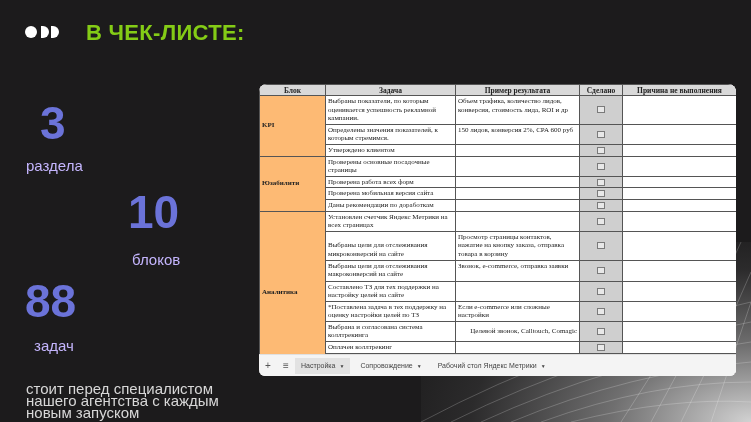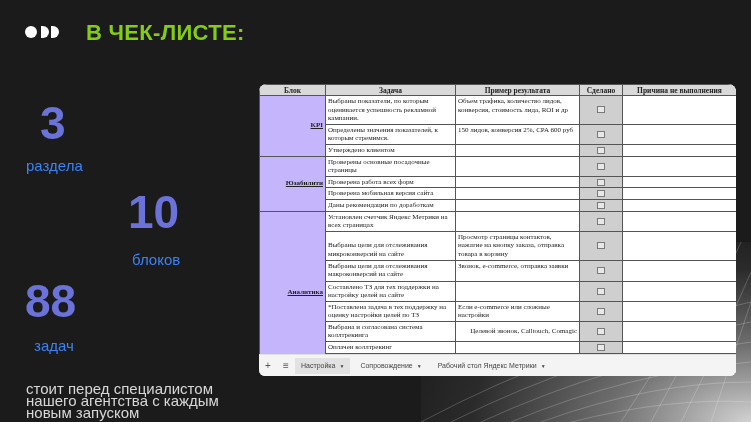--- a/index.html
+++ b/index.html
@@ -19,38 +19,38 @@
   .mesh svg { position: absolute; inset: 0; }
   .logo { position: absolute; left: 25px; top: 26px; display: flex; align-items: center; gap: 2px; }
   .logo .c1 { width: 12px; height: 12px; background: #fff; border-radius: 50%; }
   .logo .c2 { width: 8px; height: 12px; background: #fff; border-radius: 0 6px 6px 0; margin-left: 2px; }
   .logo .c3 { width: 8px; height: 12px; background: #fff; border-radius: 0 6px 6px 0; }
   .title {
     position: absolute; left: 86px; top: 20px;
     font-size: 22px; font-weight: bold; letter-spacing: 0.3px; color: #84cc16;
   }
   .big { position: absolute; font-weight: bold; color: #6b73d9; font-size: 46px; line-height: 1; }
-  .lbl { position: absolute; font-size: 15px; color: #3b82f6; }
+  .lbl { position: absolute; font-size: 15px; color: #c4b5fd; }
   .note { position: absolute; left: 26px; top: 383px; font-size: 15px; line-height: 12px; color: #d8d8d8; width: 210px; }
 
   .sheet {
     position: absolute; left: 250px; top: 84px; width: 477px; height: 292px;
     background: #f4f4f4; border-radius: 8px 8px 6px 6px; overflow: hidden; margin-left: 9px;
   }
   table.grid {
     border-collapse: collapse; font-family: "Liberation Serif", serif;
     font-size: 7px; color: #222; table-layout: fixed; width: 477px;
     background: #fff;
   }
   .grid th {
     background: #d9d9d9; font-weight: bold; font-size: 7.5px; height: 11px;
     border: 1px solid #555; text-align: center; padding: 0 2px;
   }
   .grid td { border: 1px solid #555; padding: 1px 2px; vertical-align: top; line-height: 8.6px; }
-  .grid td.block { background: #c4b5fd; text-align: right; vertical-align: middle; font-weight: bold; text-decoration: underline; }
+  .grid td.block { background: #fdba74; text-align: left; vertical-align: middle; font-weight: bold; }
   .grid td.done { background: #cfcfcf; text-align: center; vertical-align: middle; padding: 0; }
   .grid td.res.mid { vertical-align: middle; text-align: right; }
   .cb { display: inline-block; width: 8px; height: 7px; border: 1px solid #7a7a7a; background: #e8e8e8; vertical-align: middle; }
   .tabs {
     position: absolute; left: 0; bottom: 0; width: 100%; height: 22px;
     background: #f4f4f4; border-top: 1px solid #e0e0e0;
     display: flex; align-items: center; font-size: 7px; color: #444;
   }
   .tabs .ico { width: 18px; text-align: center; font-size: 10px; color: #555; }
   .tabs .tab { padding: 0 6px; height: 16px; display: flex; align-items: center; gap: 4px; margin-right: 4px; }

